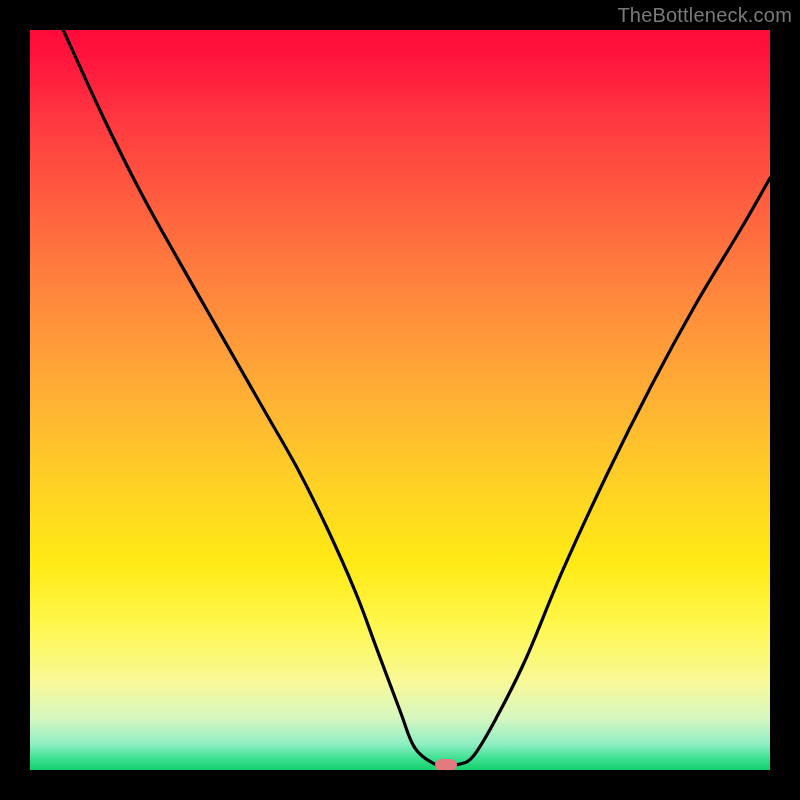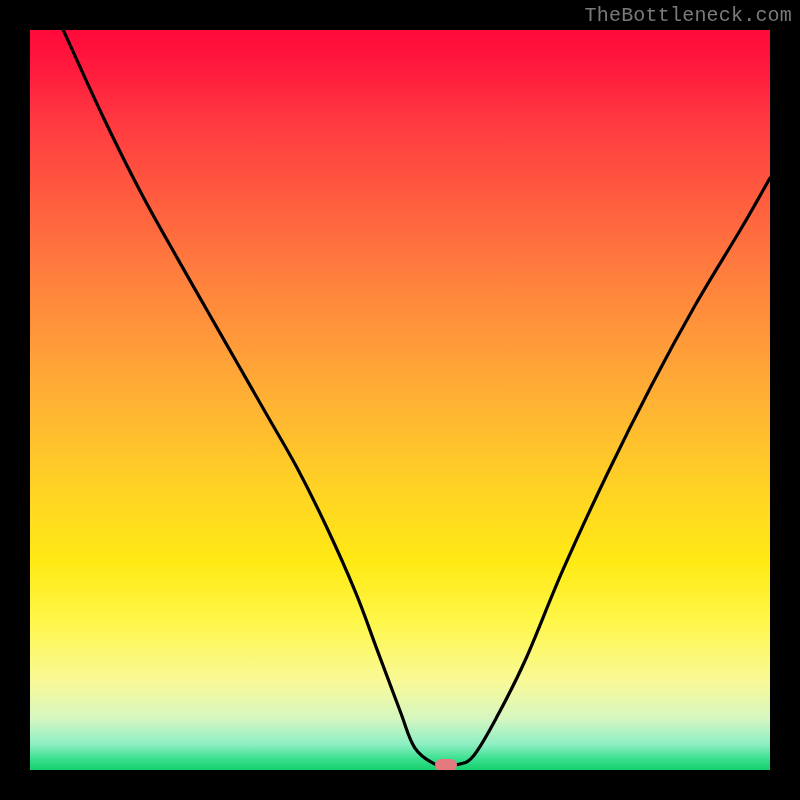--- a/index.html
+++ b/index.html
@@ -61,21 +61,20 @@
   }
   .watermark {
     position: absolute;
     top: 4px;
     right: 8px;
     color: #7a7a7a;
     font-size: 20px;
     font-weight: 500;
     letter-spacing: 0.2px;
     user-select: none;
-    font-family: Liberation Mono, monospace;
   }
 </style>
 </head>
 <body>
 
 <div class="frame">
 
   <div class="watermark">TheBottleneck.com</div>
 
   <div class="plot-area">

